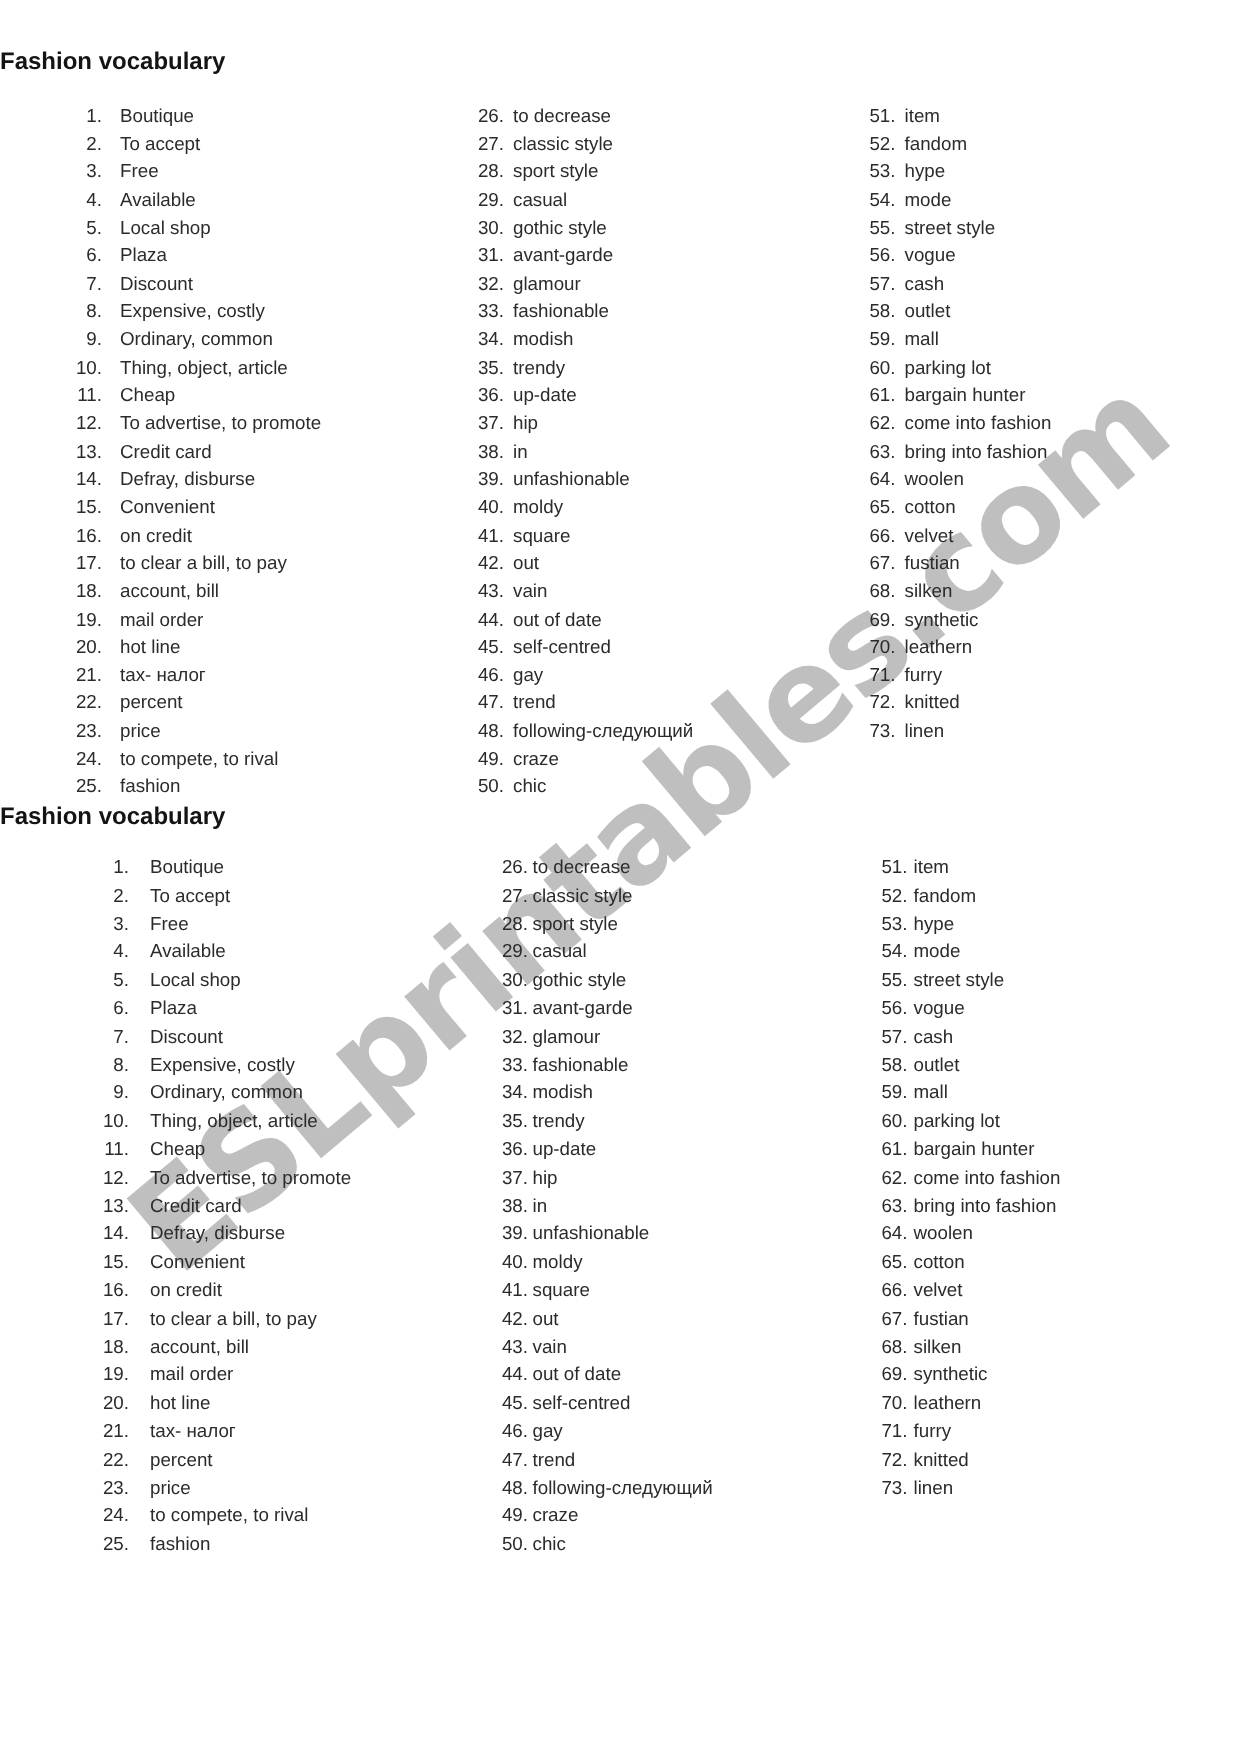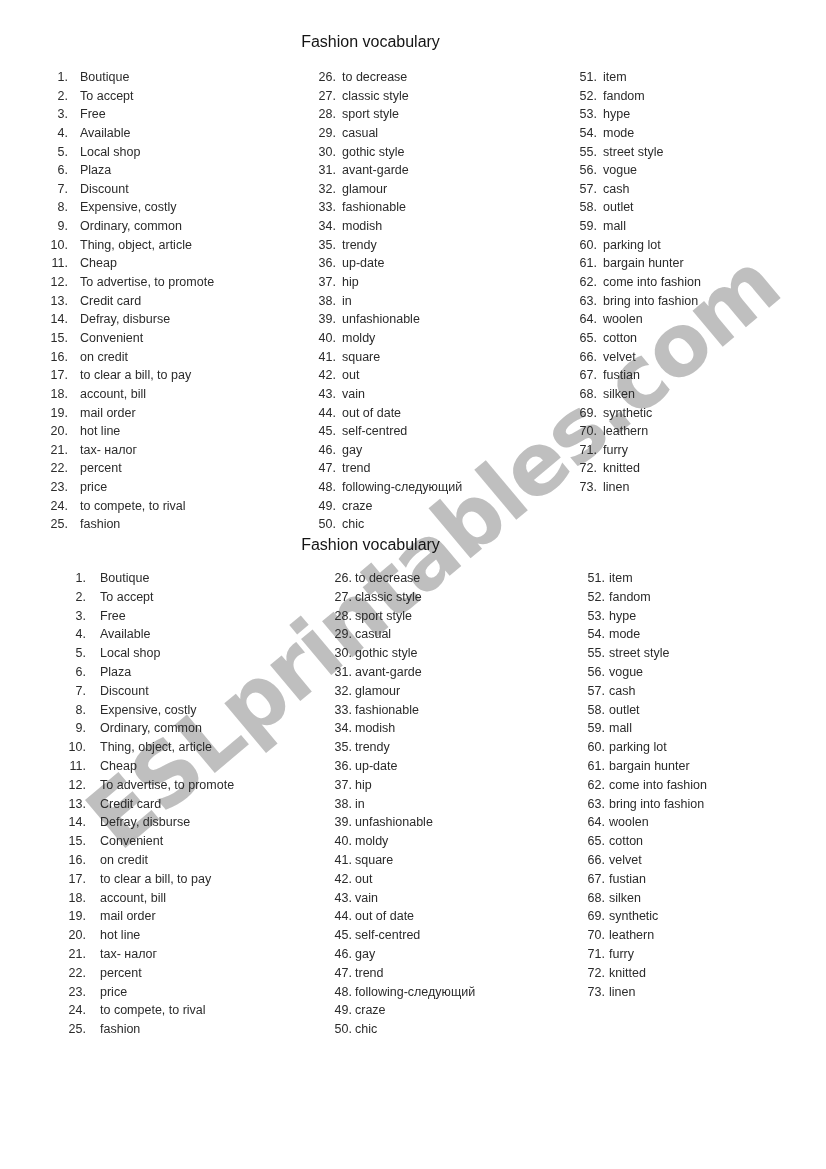--- a/index.html
+++ b/index.html
@@ -21,23 +21,23 @@
     white-space:nowrap;
     transform:rotate(-40deg);
     transform-origin:0 50%;
     opacity:0.8;
     z-index:0;
     user-select:none;
   }
   .section-title {
     position:absolute;
     left:0; width:741px;
-    text-align:center;
+    text-align:left;
     font-size:16px;
-    font-weight:normal;
+    font-weight:bold;
     color:#141414;
     z-index:1;
   }
   #s1 .section-title { top:33px; }
   #s2 .section-title { top:536px; }
   .col { position:absolute; z-index:1; }
   .row {
     display:flex;
     align-items:baseline;
     height:18.65px;

